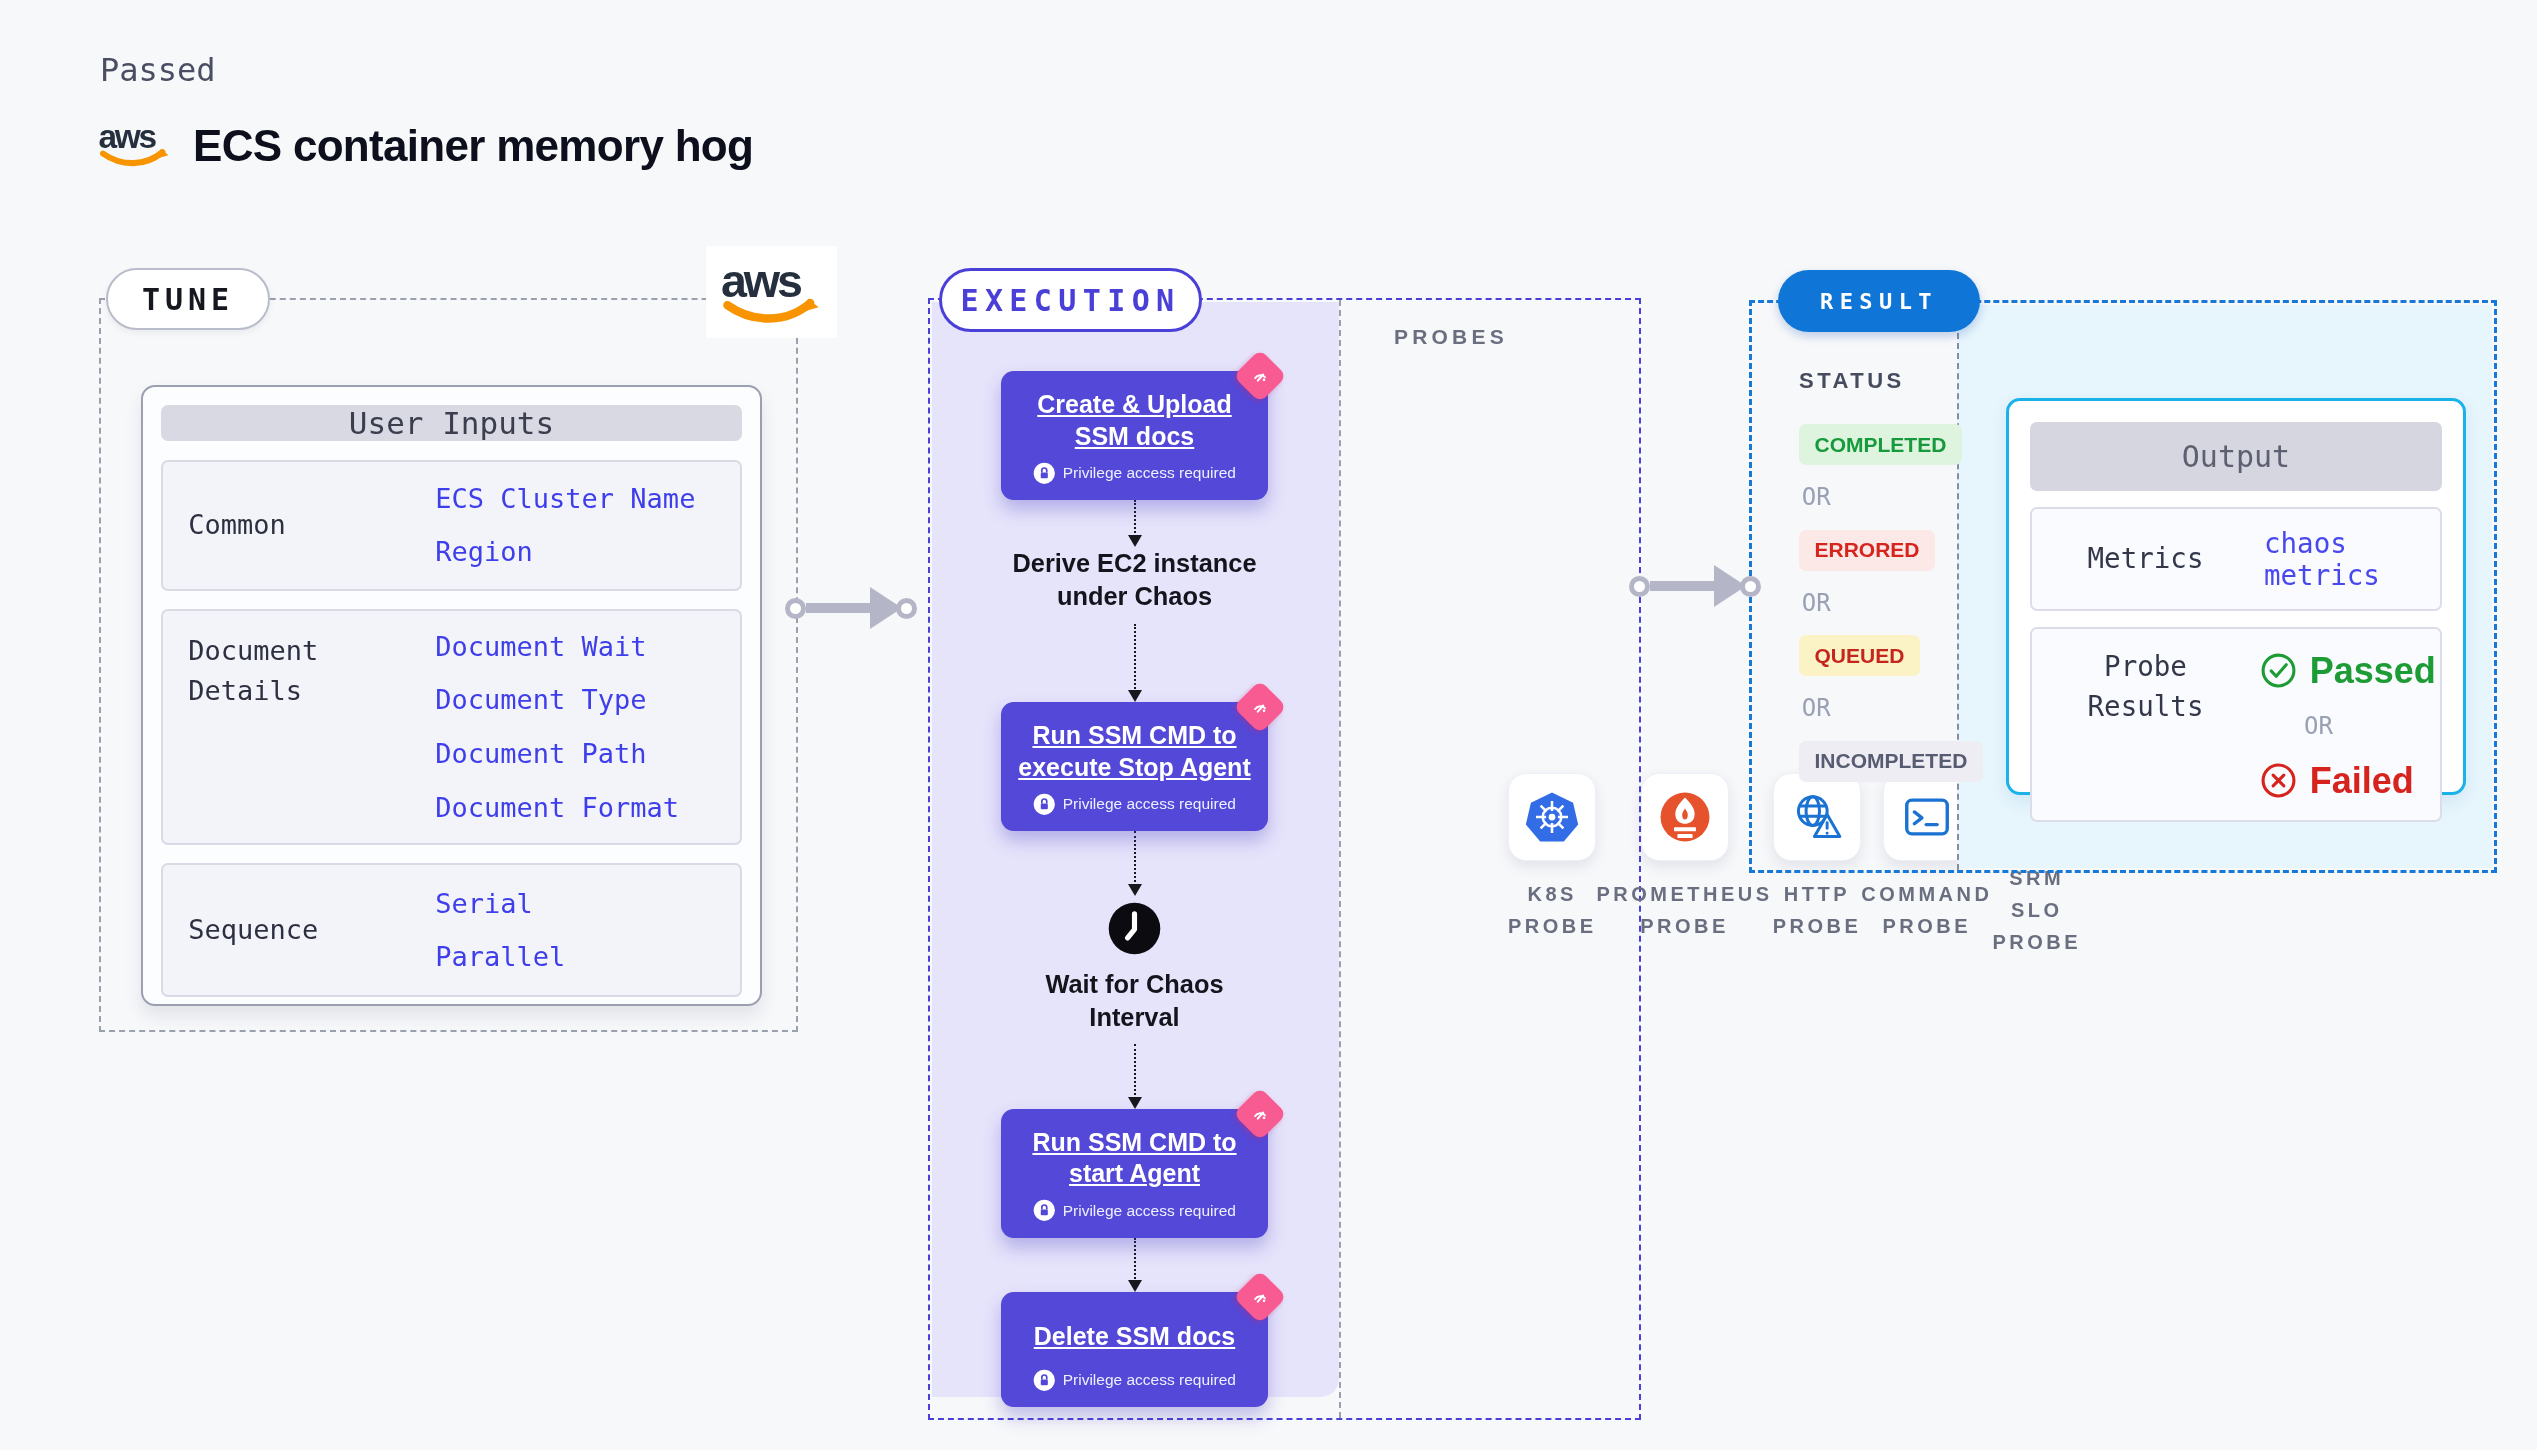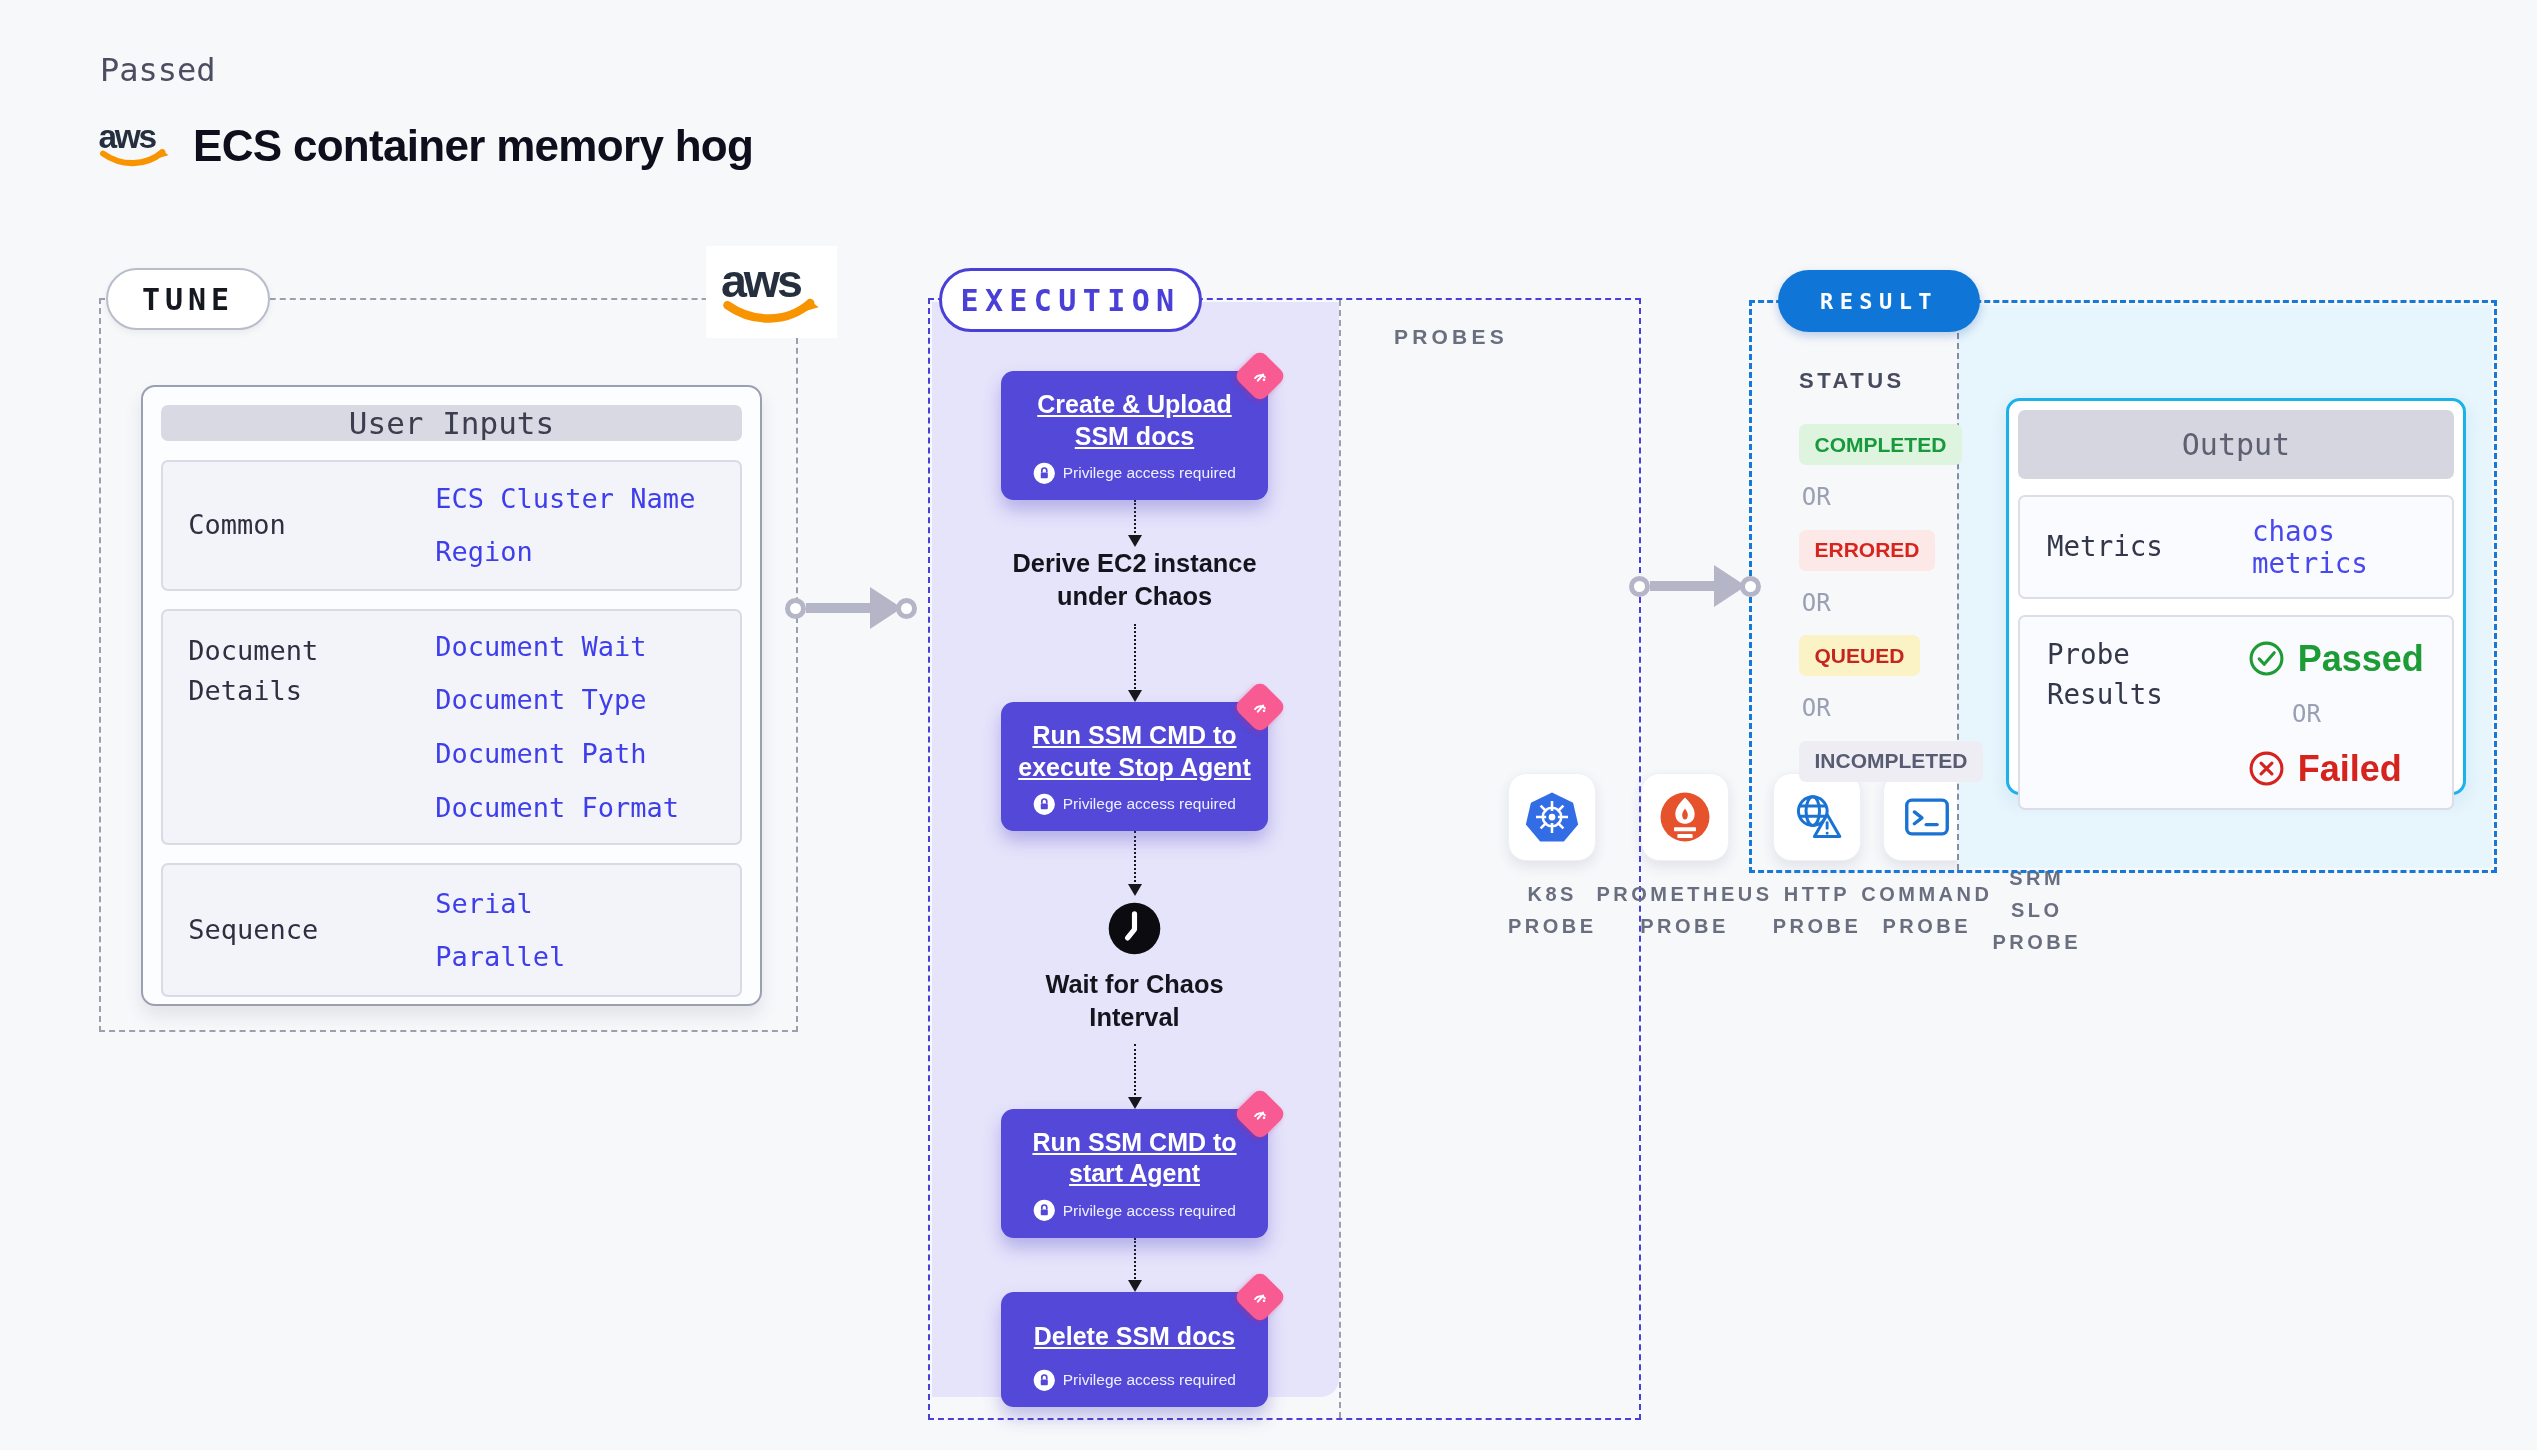--- a/index.html
+++ b/index.html
@@ -95,32 +95,32 @@
                 align-items:flex-start; }
   .status-title { font-size:22px; font-weight:bold; letter-spacing:3.5px; color:#474b5e; margin-bottom:30px; }
   .badge { border-radius:7px; padding:8.5px 15.5px; font-size:21px; font-weight:bold; white-space:nowrap; }
   .badge.completed { background:#def4df; color:#179a3b; }
   .badge.errored { background:#fce9e7; color:#d6251f; }
   .badge.queued { background:#fbf2c6; color:#c4261d; }
   .badge.incompleted { background:#ededf3; color:#585c72; }
   .or { font-family:"DejaVu Sans Mono",monospace; font-size:24px; color:#9aa0b4; margin:18.3px 2.8px; }
 
   .output-card { position:absolute; left:254px; top:95px; width:460px; height:397px; background:#fff;
-                 border:3.5px solid #1ab2e8; border-radius:14px; padding:9px;
+                 border:3.5px solid #1ab2e8; border-radius:14px; padding:21px;
                  display:flex; flex-direction:column; gap:15.5px;
                  box-shadow:0 7px 17px rgba(20,120,190,.10); }
   .output-header { height:69px; background:#d6d6e0; border-radius:7px; flex:0 0 auto; display:flex;
                    align-items:center; justify-content:center; font-family:"DejaVu Sans Mono",monospace;
                    font-size:30px; color:#5d6070; }
   .output-row { background:#fafbfe; border:2.1px solid #dcdde8; border-radius:7px; display:flex;
                 padding:18.3px 7px 18.3px 27px; }
   .output-row.metrics { align-items:center; flex:0 0 auto; }
   .output-row.proberes { flex:1 1 auto; align-items:flex-start; }
   .out-label { width:173px; flex:0 0 auto; font-family:"DejaVu Sans Mono",monospace; font-size:27.5px;
-               color:#33374a; line-height:1.45; }
+               color:#33374a; line-height:1.45;text-align:center; }
   .out-value { font-family:"DejaVu Sans Mono",monospace; font-size:27.5px; color:#4848ee; margin-left:32px; }
   .pr-stack { display:flex; flex-direction:column; align-items:flex-start; margin-left:28px; gap:20px;
               padding-top:2.8px; }
   .pr-line { display:flex; align-items:center; gap:12.7px; font-size:36px; font-weight:bold; }
   .pr-line.passed { color:#1d9b34; }
   .pr-line.failed { color:#d6231d; }
   .pr-or { font-family:"DejaVu Sans Mono",monospace; font-size:24px; color:#9aa0b4; margin-left:44px;
            font-weight:normal; }
 </style>
 </head>

